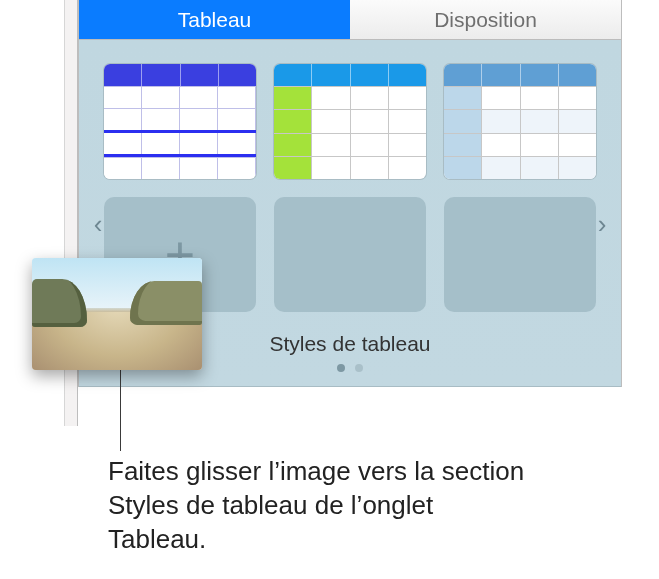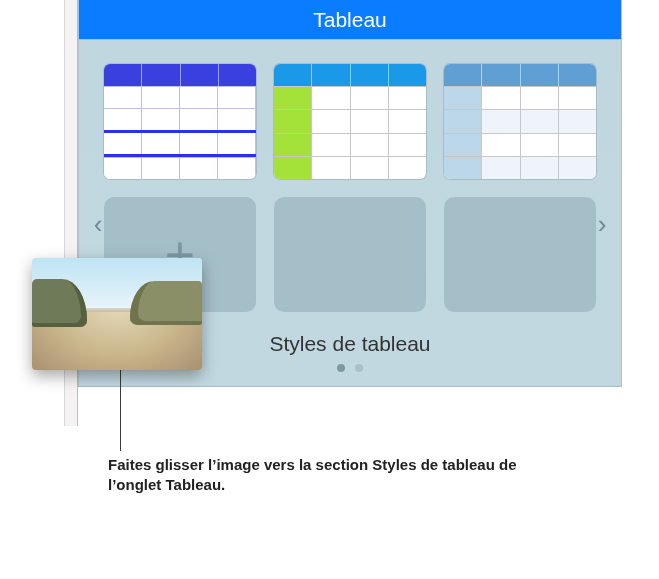--- a/index.html
+++ b/index.html
@@ -190,35 +190,35 @@
     width: 1px;
     height: 82px;
     background: #3a3a3a;
     z-index: 40;
   }
   .callout-text {
     position: absolute;
     left: 108px;
     top: 455px;
     width: 420px;
-    font-size: 15px;
+    font-size: 26px;
     line-height: 1.3;
     color: #222;
     z-index: 40;
-    font-weight: bold;
   }
 </style>
 </head>
 <body>
 
 <div class="sidebar-sliver"></div>
 
 <div class="panel">
   <div class="tabs">
     <div class="tab active">Tableau</div>
+    <div class="tab">Disposition</div>
   </div>
 
   <div class="styles-pane">
     <div class="nav-arrow nav-left">
       <span>‹</span>
     </div>
     <div class="nav-arrow nav-right">
       <span>›</span>
     </div>
 

